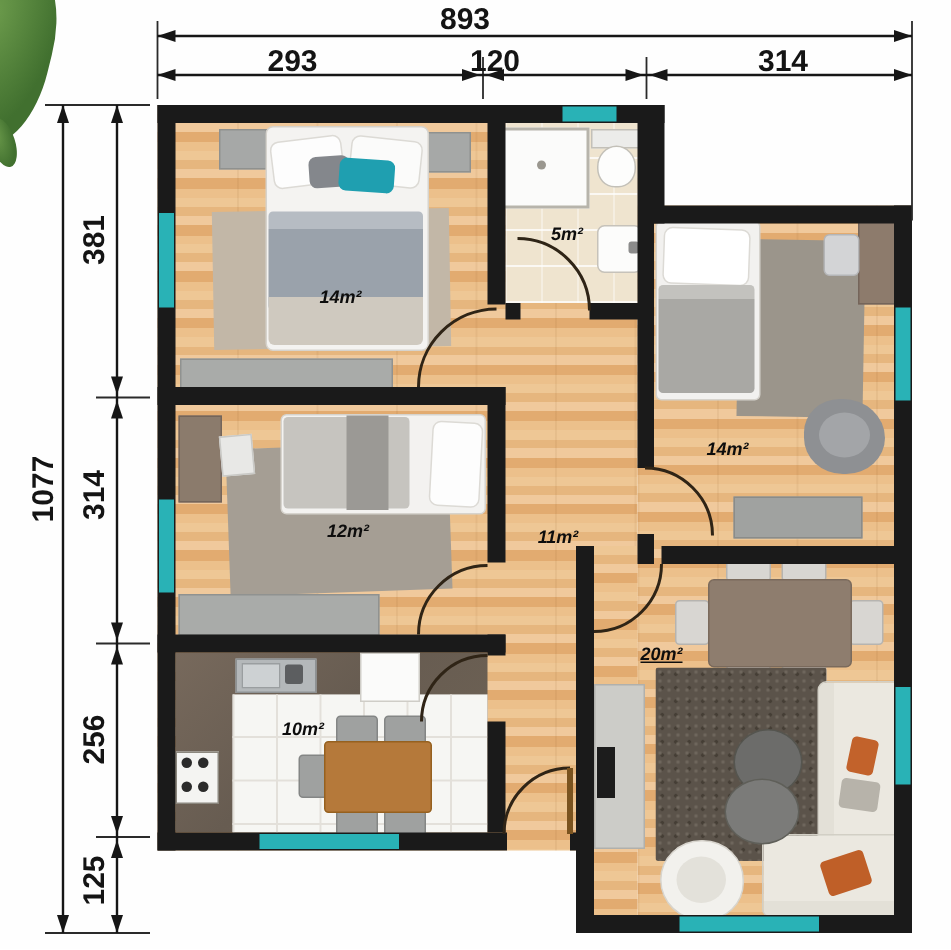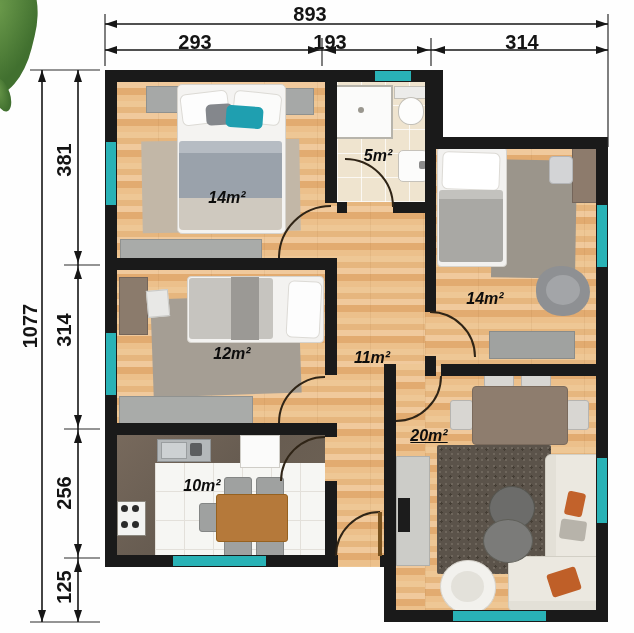--- a/index.html
+++ b/index.html
@@ -19,21 +19,21 @@
   .ktiles{background:
     linear-gradient(0deg, #e3e0da 0 1px, transparent 1px) 0 0/29px 29px,
     linear-gradient(90deg, #e3e0da 0 1px, transparent 1px) 0 0/29px 29px,
     #f6f6f3;z-index:3;}
   
   .wall{background:#1a1a1a;z-index:20;}
   .win{background:#29b2b6;z-index:25;}
   
   .f{z-index:10;}
   .lbl-room{position:absolute;transform:translate(-50%,-50%);font-style:italic;font-weight:700;
-    font-size:16px;color:#0d0d0d;white-space:nowrap;z-index:40;}
+    font-size:12px;color:#0d0d0d;white-space:nowrap;z-index:40;}
   .lbl-dim{position:absolute;transform:translate(-50%,-50%);font-weight:700;font-size:20px;
     color:#141414;white-space:nowrap;z-index:40;}
   .lbl-dim.v{transform:translate(-50%,-50%) rotate(-90deg);}
   svg.overlay{position:absolute;left:0;top:0;z-index:30;pointer-events:none;}
   .plant{background:radial-gradient(ellipse at 30% 30%,#6b9a4b,#41702f 70%);z-index:5;}
 </style>
 </head>
 <body>
 
 <div id="stage">
@@ -209,29 +209,29 @@
         <polygon points="78,267 74,279 82,279"></polygon>
       <polygon points="78,427 74,415 82,415"></polygon>
         <polygon points="78,431 74,443 82,443"></polygon>
       <polygon points="78,556 74,544 82,544"></polygon>
         <polygon points="78,560 74,572 82,572"></polygon>
     </g>
   </svg>
 
   <div class="lbl-dim" style="left:310px;top:14px;">893</div>
   <div class="lbl-dim" style="left:195px;top:42px;">293</div>
-  <div class="lbl-dim" style="left:330px;top:42px;">193</div>
+  <div class="lbl-dim" style="left:330px;top:42px;">120</div>
   <div class="lbl-dim" style="left:522px;top:42px;">314</div>
   <div class="lbl-dim v" style="left:30px;top:326px;">1077</div>
   <div class="lbl-dim v" style="left:64px;top:160px;">381</div>
   <div class="lbl-dim v" style="left:64px;top:330px;">314</div>
   <div class="lbl-dim v" style="left:64px;top:493px;">256</div>
   <div class="lbl-dim v" style="left:64px;top:587px;">125</div>
 
   <div class="lbl-room" style="left:227px;top:198px;">14m²</div>
   <div class="lbl-room" style="left:378px;top:156px;">5m²</div>
   <div class="lbl-room" style="left:485px;top:299px;">14m²</div>
   <div class="lbl-room" style="left:372px;top:318px;margin-top:40px;">11m²</div>
   <div class="lbl-room" style="left:232px;top:354px;">12m²</div>
   <div class="lbl-room" style="left:202px;top:486px;">10m²</div>
-  <div class="lbl-room" style="left:429px;top:436px;text-decoration:underline;">20m²</div>
+  <div class="lbl-room" style="left:441px;top:436px;text-decoration:underline;">20m²</div>
 
 </div>
 
 </body></html>

